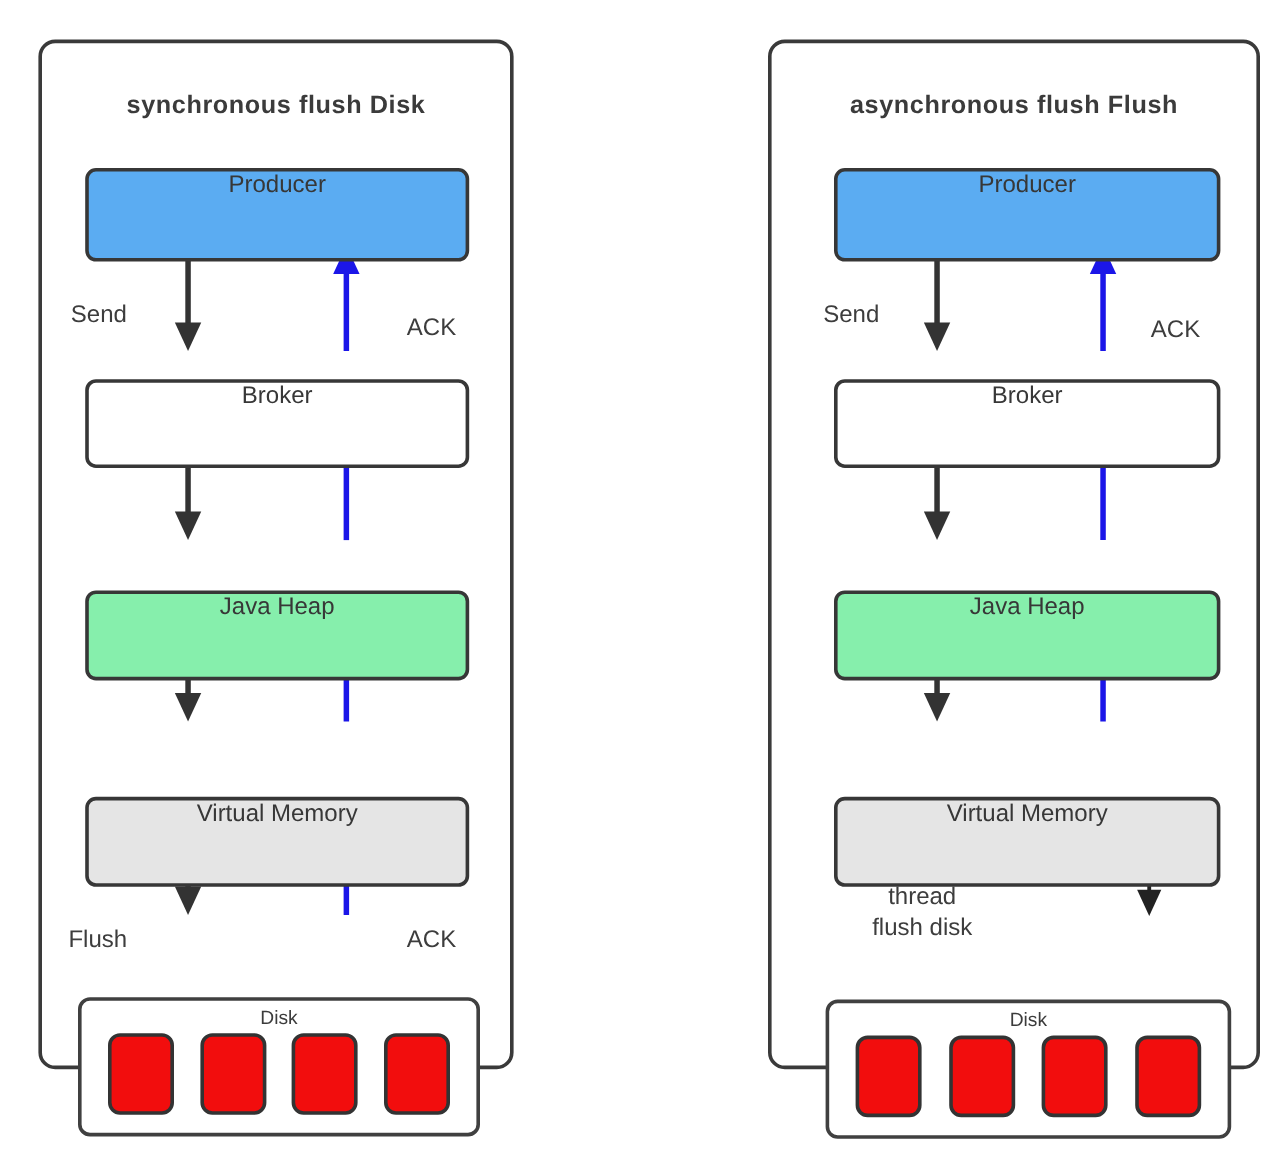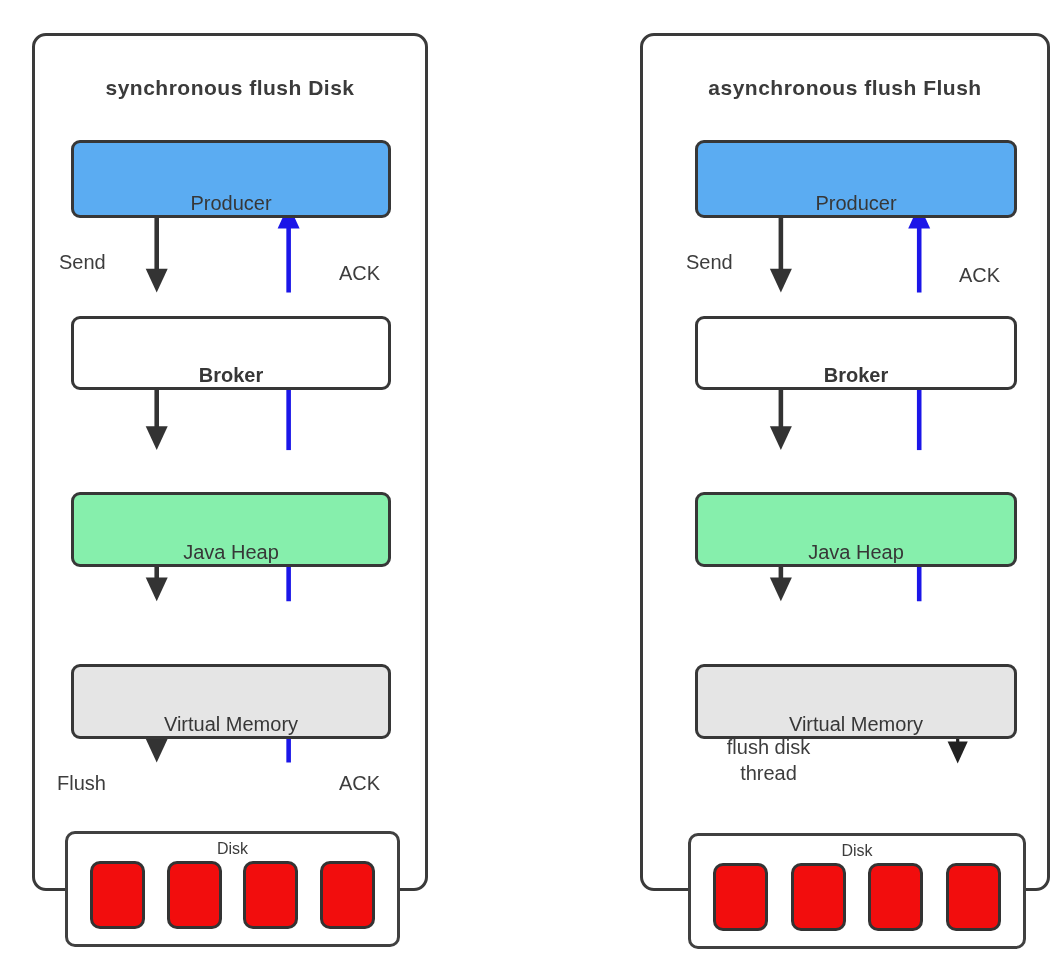--- a/index.html
+++ b/index.html
@@ -34,30 +34,30 @@
     position: absolute;
     top: 0; left: 0;
     width: 100%; height: 100%;
     z-index: 1;
   }
   .node {
     position: absolute;
     border: 3px solid #373737;
     border-radius: 9px;
     display: flex;
-    align-items: flex-end;
+    align-items: flex-start;
     justify-content: center;
     font-size: 20px;
     color: #373737;
     z-index: 2;
   }
   .panel.left  .node { left: 36px; width: 320px; }
   .panel.right .node { left: 52px; width: 322px; }
   .node.producer { top: 104px; height: 78px; background: #5bacf2; }
-  .node.broker   { top: 280px; height: 74px; background: #ffffff; font-weight: bold; }
+  .node.broker   { top: 280px; height: 74px; background: #ffffff; }
   .node.javaheap { top: 456px; height: 75px; background: #86efac; }
   .node.vmem     { top: 617px; height: 75px; background: #e5e5e5; margin-top: 11px; }
   .disk-box {
     position: absolute;
     border: 3px solid #404040;
     border-radius: 10px;
     background: #ffffff;
     display: flex;
     flex-direction: column;
     z-index: 2;
@@ -229,16 +229,16 @@
       <div class="disk-block"></div>
       <div class="disk-block"></div>
       <div class="disk-block"></div>
       <div class="disk-block"></div>
     </div>
   </div>
 
   <div class="flow-label" style="left:43px; top:215px;">Send</div>
   <div class="flow-label" style="left:316px; top:228px;">ACK</div>
   <div class="async-note">
+    <div>thread</div>
     <div>flush disk</div>
-    <div>thread</div>
   </div>
 </section>
 
 </body></html>

